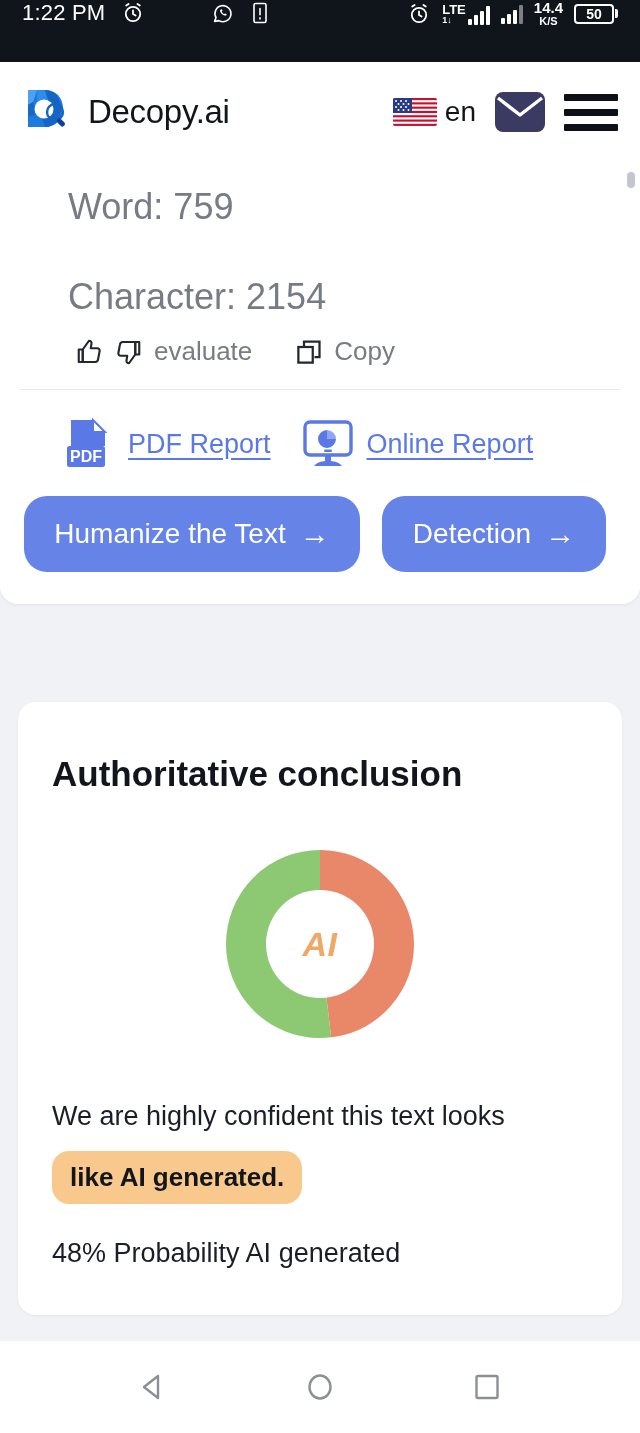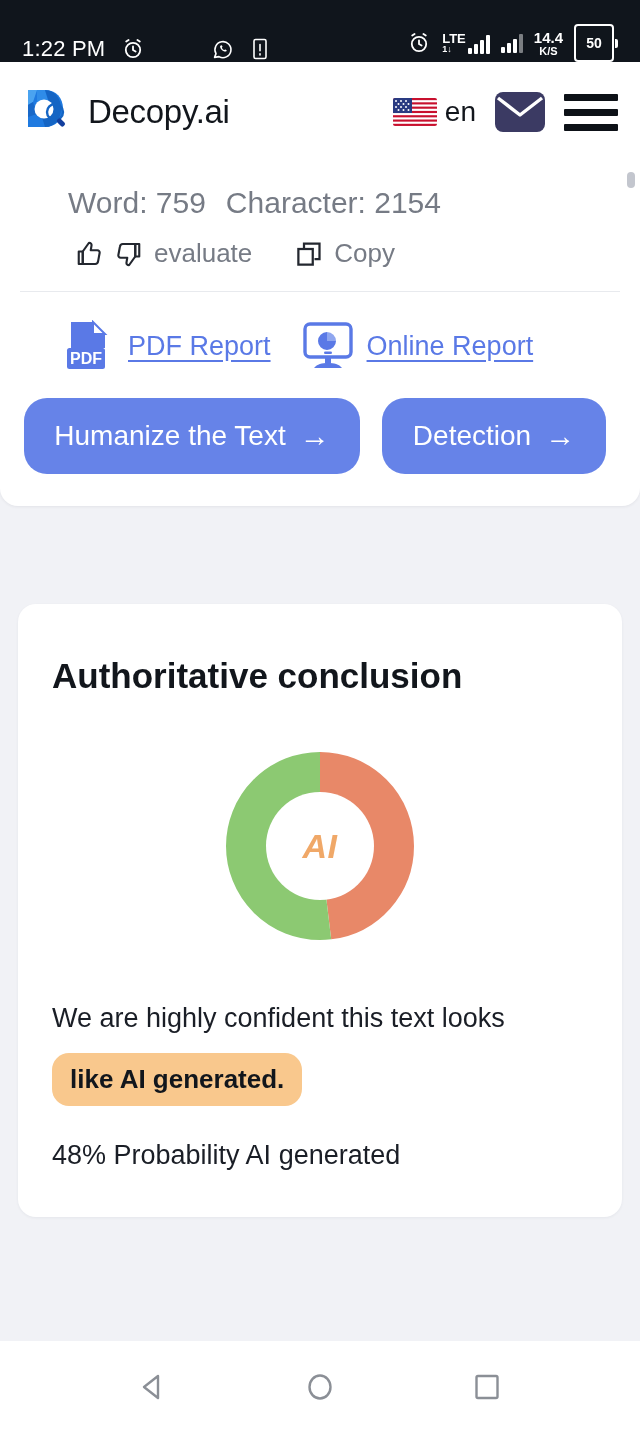--- a/index.html
+++ b/index.html
@@ -14,21 +14,21 @@
     width: 640px; height: 1433px;
     background: #f1f2f6;
     display: flex; flex-direction: column;
   }
 
   
   .statusbar {
     height: 62px; flex: 0 0 62px;
     background: #10151c;
     color: #ffffff;
-    display: flex; align-items: flex-end;
+    display: flex; align-items: flex-start;
     padding: 0 22px;
     font-size: 21px;
   }
   .sb-left { display: flex; align-items: center; gap: 16px; }
   .sb-right { display: flex; align-items: center; gap: 11px; margin-left: auto; }
   .sb-time { font-size: 22px; letter-spacing: .2px; }
   .sb-ico { display: inline-flex; align-items: center; justify-content: center; }
   .sb-gap { width: 34px; }
 
   .net-speed { display: flex; flex-direction: column; align-items: center;
@@ -39,21 +39,21 @@
              line-height: 1; font-size: 13px; font-weight: bold; }
   .lte-txt .sub { font-size: 9px; }
   .bars { display: flex; align-items: flex-end; gap: 2px; height: 20px; }
   .bars i { width: 4px; background: #fff; display: block; border-radius: 1px; }
   .bars i:nth-child(1) { height: 6px; }
   .bars i:nth-child(2) { height: 10px; }
   .bars i:nth-child(3) { height: 14px; }
   .bars i:nth-child(4) { height: 19px; }
   .bars.dim i:nth-child(4) { opacity: .45; }
   .batt { display: flex; align-items: center; }
-  .batt-body { width: 40px; height: 38px; border: 2px solid #fff; border-radius: 4px;
+  .batt-body { width: 40px; height: 20px; border: 2px solid #fff; border-radius: 4px;
                display: flex; align-items: center; justify-content: center;
                font-size: 14px; font-weight: bold; position: relative; }
   .batt-tip { width: 3px; height: 9px; background: #fff; border-radius: 0 2px 2px 0; margin-left: 1px; }
 
   
   .appbar {
     flex: 0 0 100px; height: 100px;
     background: #ffffff;
     display: flex; align-items: center;
     padding: 0 22px 0 22px;
@@ -83,23 +83,23 @@
 
   .card { background: #ffffff; border-radius: 18px; margin: 0 18px; }
 
   
   #card-results {
     margin: 0; border-radius: 0 0 18px 18px;
     padding: 0;
     box-shadow: 0 1px 3px rgba(40,45,60,.07);
   }
   .counts {
-    display: flex; gap: 20px;
+    display: flex; gap: 48px;
     padding: 24px 0 0 68px;
-    color: #767b85; font-size: 30px;
+    color: #767b85; font-size: 36px; flex-direction: column;
   }
   .actions-row {
     display: flex; gap: 42px;
     padding: 18px 0 22px 74px;
     color: #767b85; font-size: 26px;
   }
   .act { display: flex; align-items: center; gap: 10px; }
   .act-label { color: #767b85; }
   .icon-sm { width: 30px; height: 30px; display: block; }
   .divider { height: 1px; background: #e8eaee; margin: 0 20px; }

